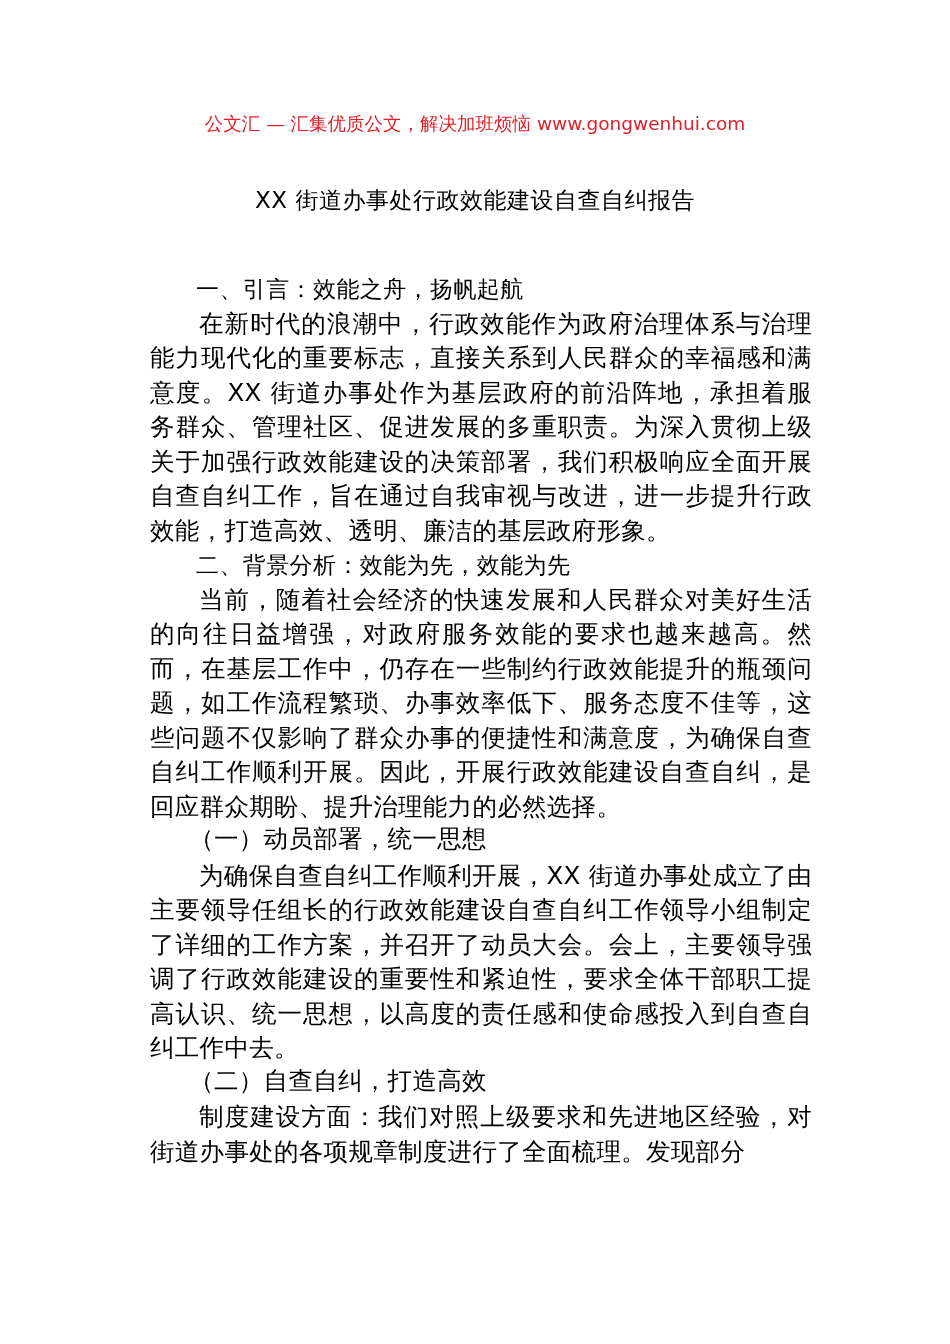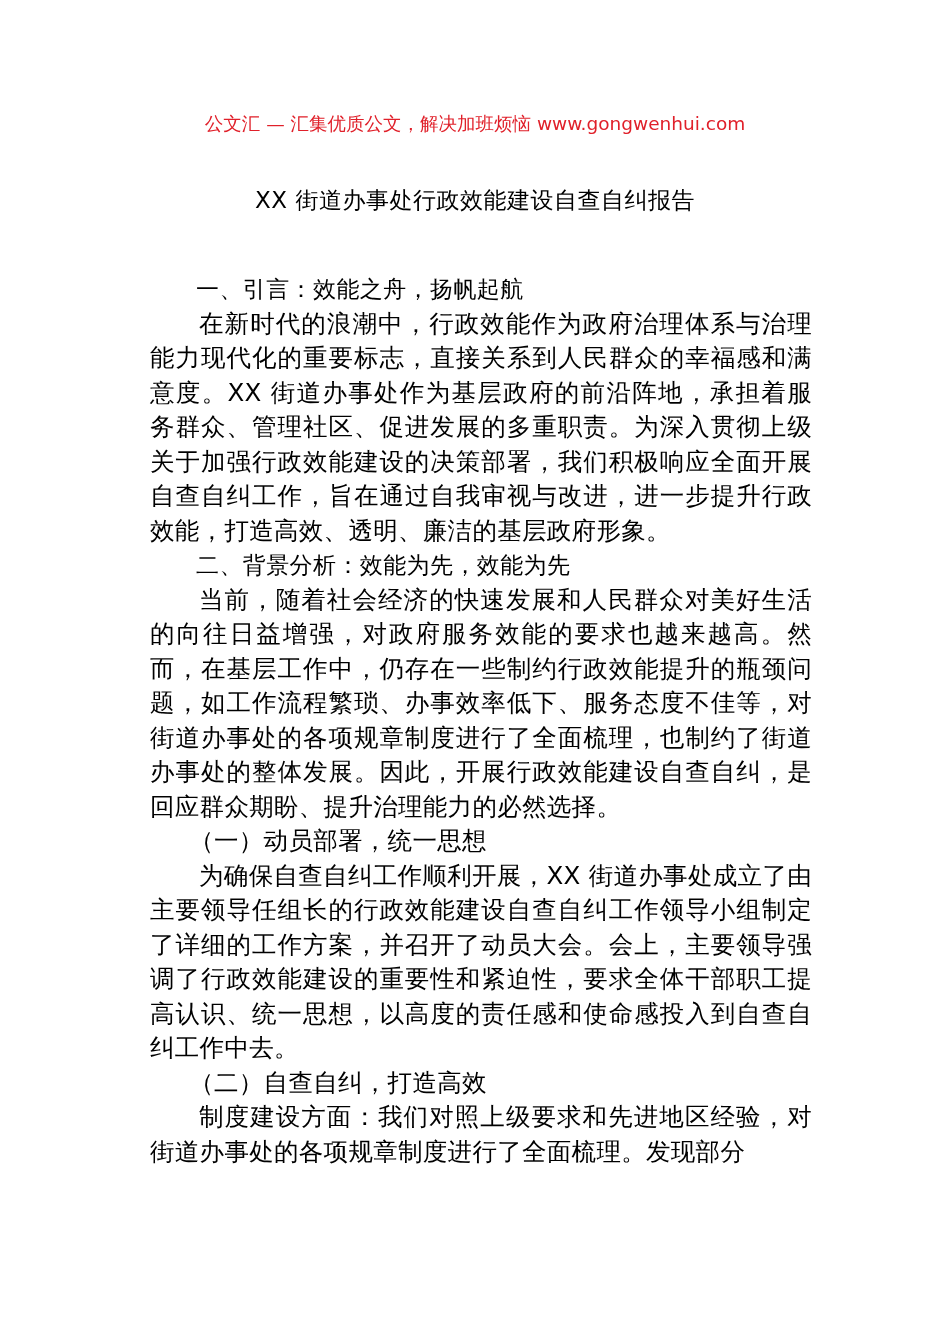--- a/index.html
+++ b/index.html
@@ -57,33 +57,34 @@
     .heading {
       margin: 0;
       text-indent: 2em;
       font-size: 23px;
       letter-spacing: 0.4px;
     }
     .subheading {
       margin: 0;
       text-indent: 1.6em;
       letter-spacing: 0.3px;
+      font-family: Liberation Mono, monospace;
     }
   </style>
 </head>
 <body>
 
 <div>
   <div class="header-banner">公文汇 — 汇集优质公文，解决加班烦恼 www.gongwenhui.com</div>
 
   <h1 class="doc-title">XX 街道办事处行政效能建设自查自纠报告</h1>
 
   <div class="doc-body">
     <p class="heading">一、引言：效能之舟，扬帆起航</p>
     <p class="para">在新时代的浪潮中，行政效能作为政府治理体系与治理能力现代化的重要标志，直接关系到人民群众的幸福感和满意度。XX 街道办事处作为基层政府的前沿阵地，承担着服务群众、管理社区、促进发展的多重职责。为深入贯彻上级关于加强行政效能建设的决策部署，我们积极响应全面开展自查自纠工作，旨在通过自我审视与改进，进一步提升行政效能，打造高效、透明、廉洁的基层政府形象。</p>
     <p class="heading">二、背景分析：效能为先，效能为先</p>
-    <p class="para">当前，随着社会经济的快速发展和人民群众对美好生活的向往日益增强，对政府服务效能的要求也越来越高。然而，在基层工作中，仍存在一些制约行政效能提升的瓶颈问题，如工作流程繁琐、办事效率低下、服务态度不佳等，对街道办事处的各项规章制度进行了全面梳理，也制约了街道办事处的整体发展。因此，开展行政效能建设自查自纠，是回应群众期盼、提升治理能力的必然选择。</p>
+    <p class="para">当前，随着社会经济的快速发展和人民群众对美好生活的向往日益增强，对政府服务效能的要求也越来越高。然而，在基层工作中，仍存在一些制约行政效能提升的瓶颈问题，如工作流程繁琐、办事效率低下、服务态度不佳等，这些问题不仅影响了群众办事的便捷性和满意度，为确保自查自纠工作顺利开展。因此，开展行政效能建设自查自纠，是回应群众期盼、提升治理能力的必然选择。</p>
     <p class="subheading">（一）动员部署，统一思想</p>
     <p class="para">为确保自查自纠工作顺利开展，XX 街道办事处成立了由主要领导任组长的行政效能建设自查自纠工作领导小组制定了详细的工作方案，并召开了动员大会。会上，主要领导强调了行政效能建设的重要性和紧迫性，要求全体干部职工提高认识、统一思想，以高度的责任感和使命感投入到自查自纠工作中去。</p>
     <p class="subheading">（二）自查自纠，打造高效</p>
     <p class="para">制度建设方面：我们对照上级要求和先进地区经验，对街道办事处的各项规章制度进行了全面梳理。发现部分</p>
   </div>
 </div>
 
 </body></html>

